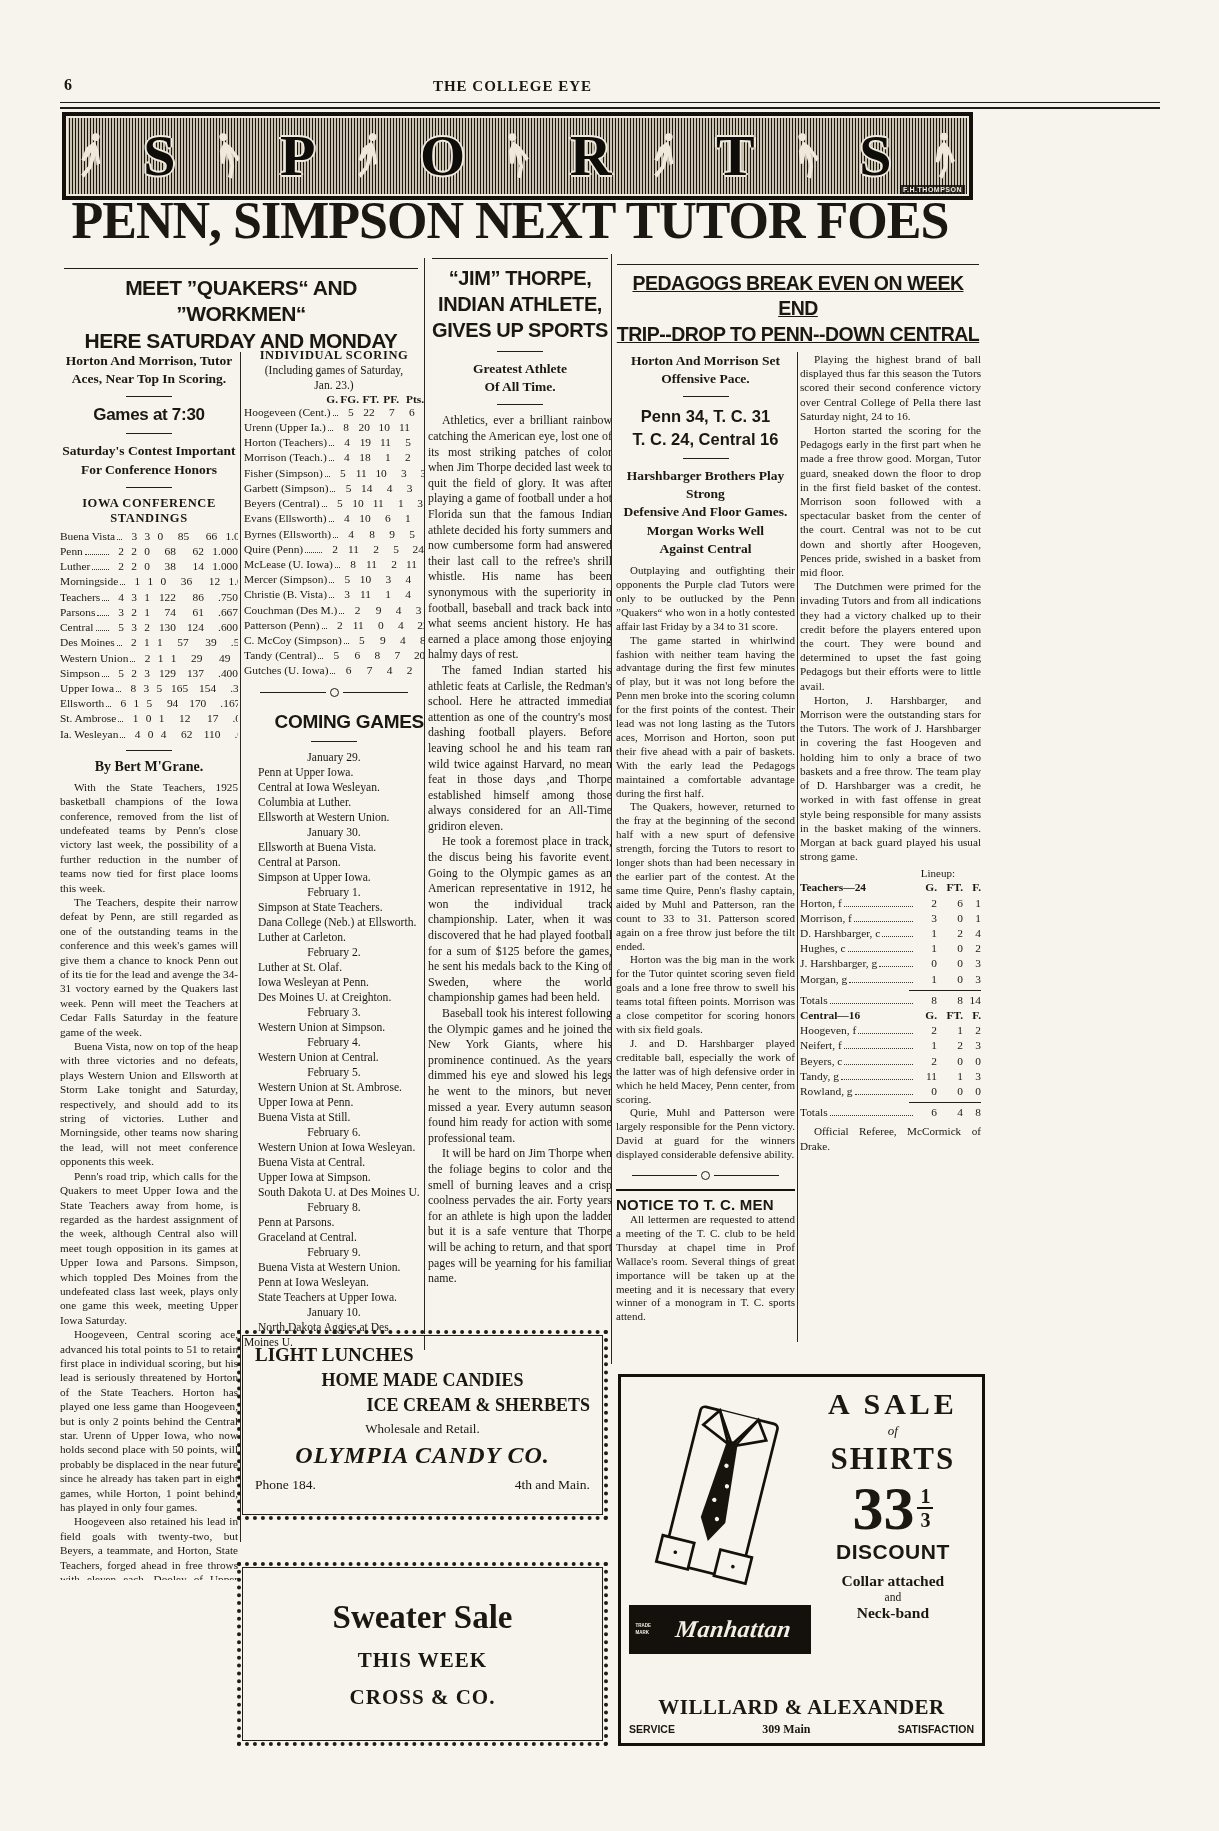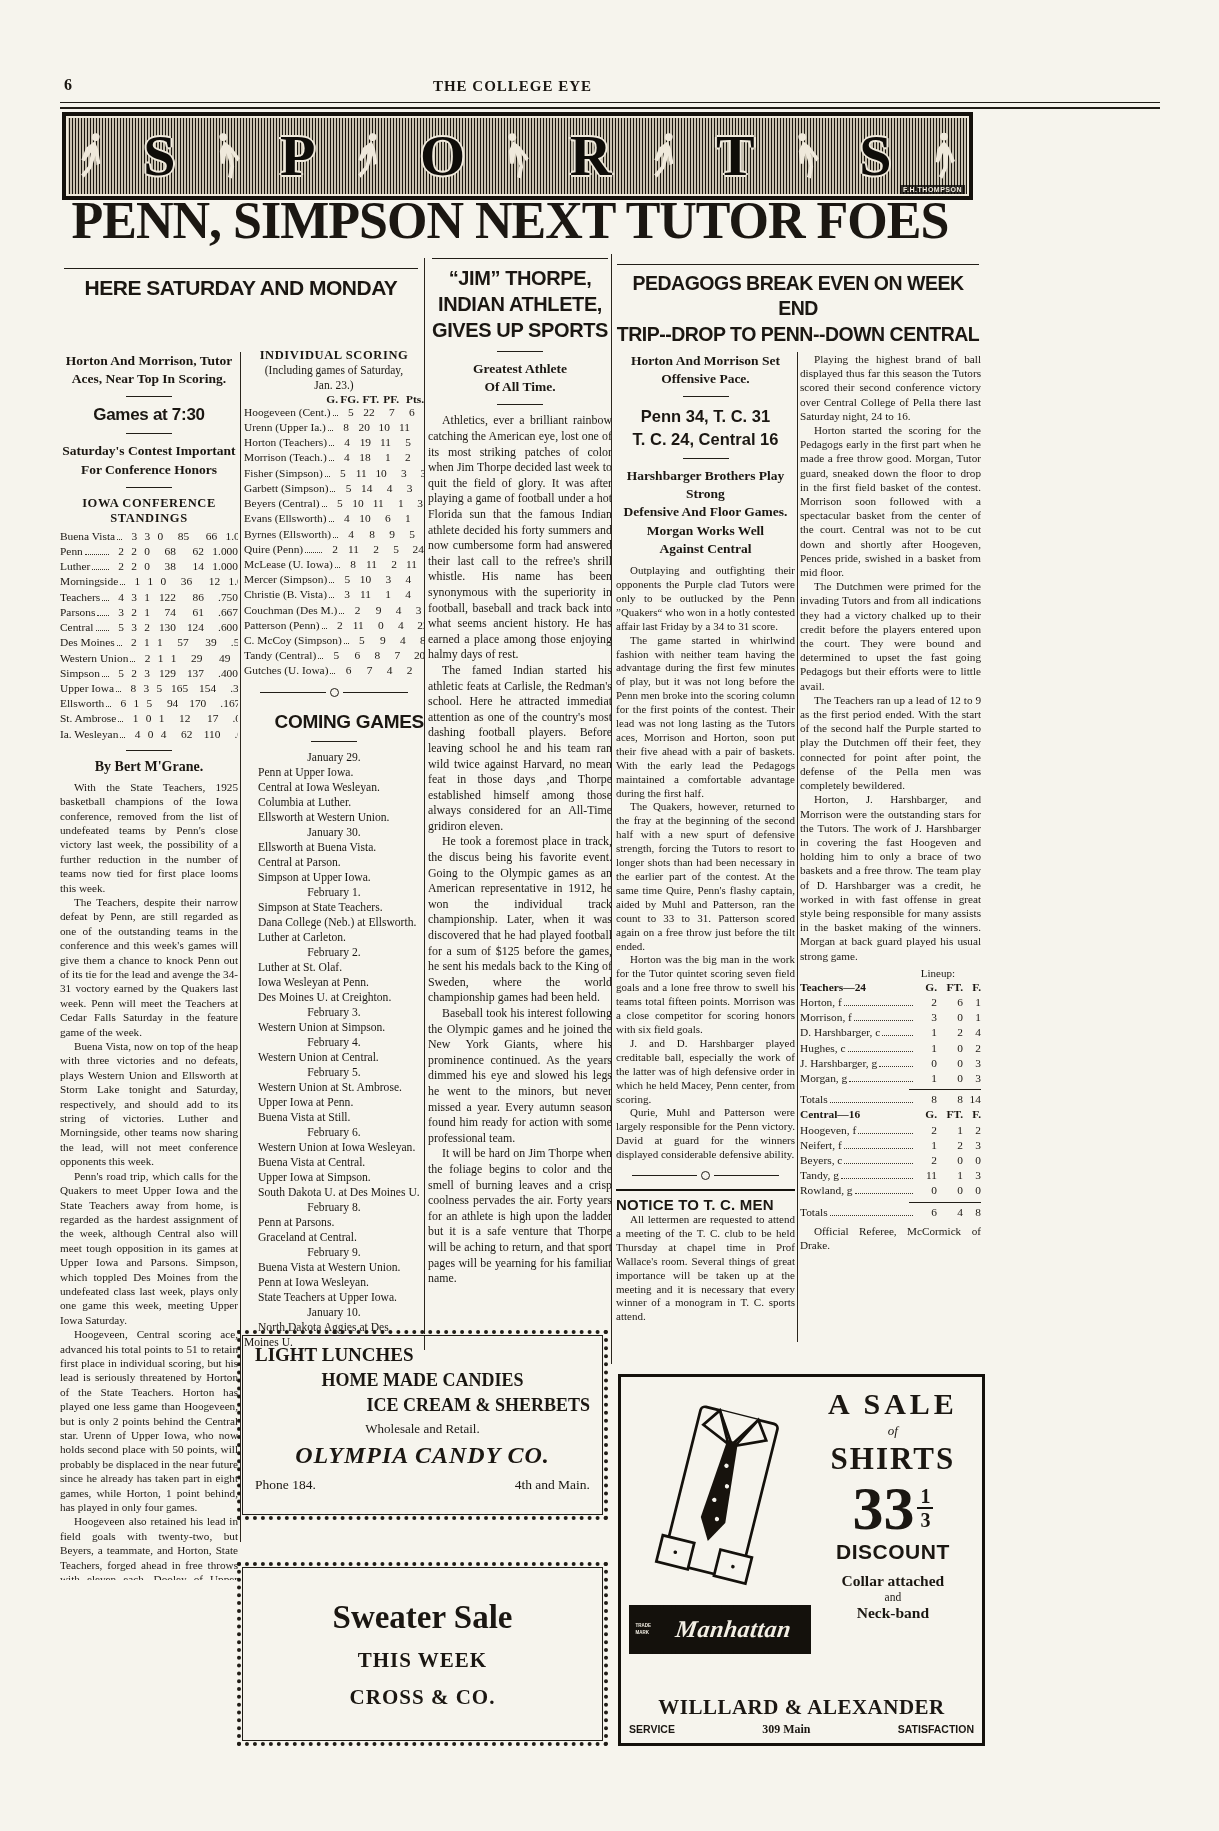--- a/index.html
+++ b/index.html
@@ -23,21 +23,21 @@
   .fig{width:22px;height:58px;}
   .credit{position:absolute;right:4px;bottom:2px;font:700 7px "Liberation Sans",sans-serif;
           color:#efe9db;background:rgba(10,8,5,.8);padding:1px 3px;letter-spacing:.5px;}
   
   .mainhl{left:56px;top:194px;width:908px;text-align:center;
           font:700 52px "Liberation Serif",serif;letter-spacing:-1px;line-height:1.05;}
   .gothic{font-family:"Liberation Sans",sans-serif;font-weight:700;}
   .hl2{left:60px;top:268px;width:362px;text-align:center;font-size:21px;
        line-height:1.25;letter-spacing:-.5px;}
   .hl2r{left:613px;top:264px;width:370px;text-align:center;font-size:19.5px;
-        line-height:1.3;letter-spacing:-.5px;}
+        line-height:1.3;letter-spacing:-.5px;text-decoration:underline;}
   .hlrule{border-top:1.5px solid #211d17;margin:0 4px 6px;}
   
   .col{position:absolute;overflow:hidden;}
   .c1{left:60px;top:352px;width:178px;height:1228px;}
   .c2{left:244px;top:348px;width:180px;height:1004px;}
   .c3{left:428px;top:258px;width:184px;height:1096px;}
   .c4{left:616px;top:352px;width:179px;height:1018px;}
   .c5{left:800px;top:352px;width:181px;height:995px;}
   .vr{width:0;border-left:1px solid #2a251d;}
   
@@ -156,20 +156,21 @@
         <path d="M13 12 L5 22 L3 37 L7 38 L12 26 L13 42 L7 54 L11 57 L17 44 L18 28 L22 39 L26 36 L19 20 Z" fill="#efe9db"></path>
       </svg>
     </div>
   <span class="credit">F.H.THOMPSON</span>
 </div>
 
 <div class="abs mainhl">PENN, SIMPSON NEXT TUTOR FOES</div>
 
 <div class="abs hl2 gothic">
   <div class="hlrule"></div>
+  <div>MEET ”QUAKERS“ AND ”WORKMEN“</div>
   <div>HERE SATURDAY AND MONDAY</div>
 </div>
 <div class="abs hl2r gothic">
   <div class="hlrule"></div>
   <div>PEDAGOGS BREAK EVEN ON WEEK END</div>
   <div>TRIP--DROP TO PENN--DOWN CENTRAL</div>
 </div>
 
 <div class="abs vr" style="left:240px;top:352px;height:1190px;"></div>
 <div class="abs vr" style="left:424px;top:258px;height:1092px;"></div>
@@ -608,21 +609,20 @@
   <div class="just" id="noticep">
       <p>All lettermen are requested to attend a meeting of the T. C. club to be held Thursday at chapel time in Prof Wallace's room. Several things of great importance will be taken up at the meeting and it is necessary that every winner of a monogram in T. C. sports attend.</p>
     </div>
 </div>
 
 <div class="col c5">
   <div class="just" id="c5paras">
       <p>Playing the highest brand of ball displayed thus far this season the Tutors scored their second conference victory over Central College of Pella there last Saturday night, 24 to 16.</p>
       <p>Horton started the scoring for the Pedagogs early in the first part when he made a free throw good. Morgan, Tutor guard, sneaked down the floor to drop in the first field basket of the contest. Morrison soon followed with a spectacular basket from the center of the court. Central was not to be cut down and shortly after Hoogeven, Pences pride, swished in a basket from mid floor.</p>
       <p>The Dutchmen were primed for the invading Tutors and from all indications they had a victory chalked up to their credit before the players entered upon the court. They were bound and determined to upset the fast going Pedagogs but their efforts were to little avail.</p>
-      <p>The Teachers ran up a lead of 12 to 9 as the first period ended. With the start of the second half the Purple started to play the Dutchmen off their feet, they connected for point after point, the defense of the Pella men was completely bewildered.</p>
       <p>Horton, J. Harshbarger, and Morrison were the outstanding stars for the Tutors. The work of J. Harshbarger in covering the fast Hoogeven and holding him to only a brace of two baskets and a free throw. The team play of D. Harshbarger was a credit, he worked in with fast offense in great style being responsible for many assists in the basket making of the winners. Morgan at back guard played his usual strong game.</p>
     </div>
   <div class="lineupl">Lineup:</div>
   <div id="boxscore">
       <div class="lr">
         <span class="nm" style="font-weight: 700;">Teachers—24</span>
         <span style="flex: 1 1 0%;"></span>
         <span class="nc" style="width: 22px; font-weight: 700;">G.</span>
         <span class="nc" style="width: 26px; font-weight: 700;">FT.</span>
         <span class="nc" style="width: 18px; font-weight: 700;">F.</span>

